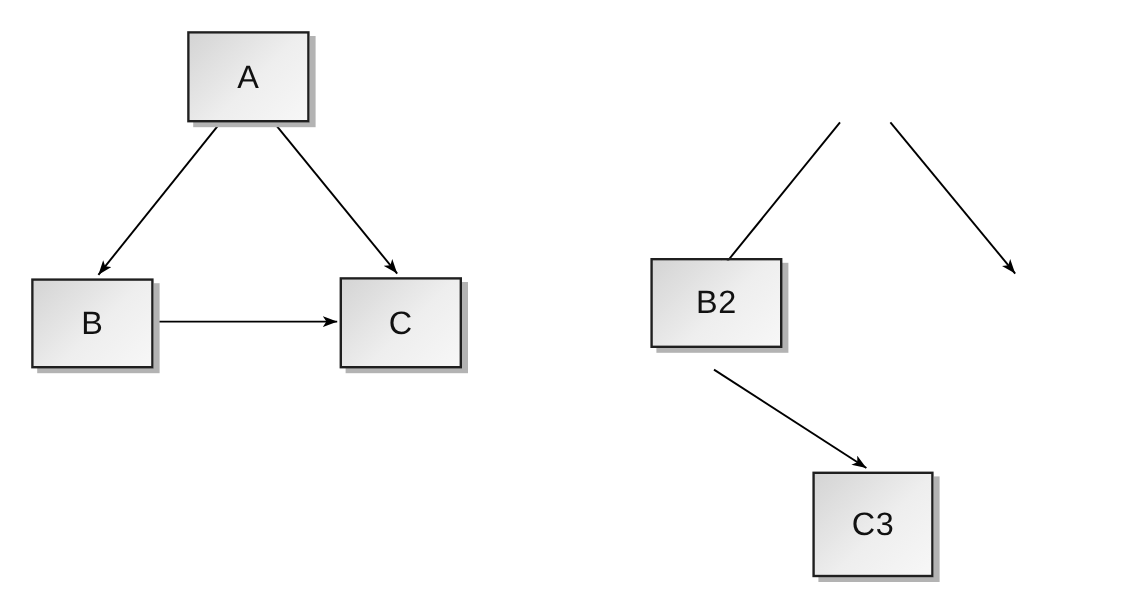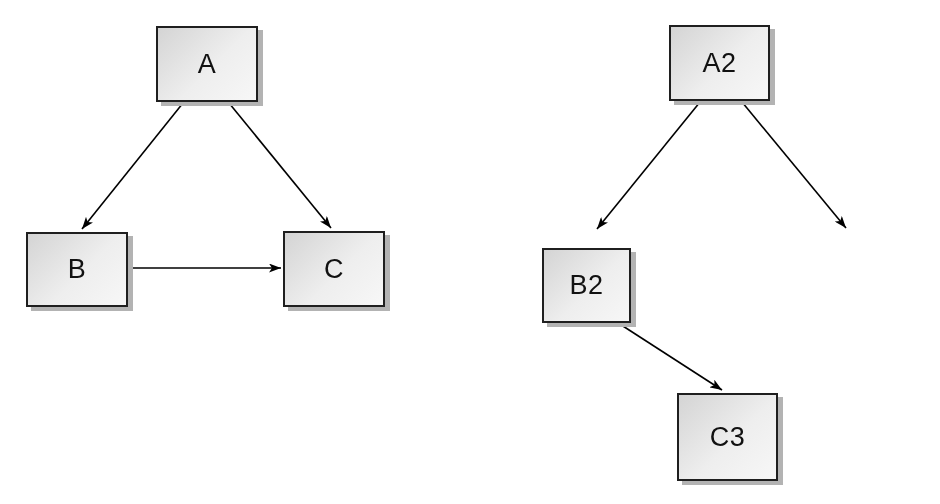--- a/index.html
+++ b/index.html
@@ -64,23 +64,20 @@
   <div class="node" style="left:156px; top:26px;">
     <span class="node-label">A</span>
   </div>
   <div class="node" style="left:26px; top:232px; height:75px;">
     <span class="node-label">B</span>
   </div>
   <div class="node" style="left:283px; top:231px;">
     <span class="node-label">C</span>
   </div>
 
-  <div class="node" style="left:669px; top:25px; width:101px;">
-    <span class="node-label">A2</span>
-  </div>
-  <div class="node" style="left:542px; top:248px; width:89px; height:75px;">
+  <div class="node" style="left:542px; top:215px; width:110px; height:75px;">
     <span class="node-label">B2</span>
   </div>
   <div class="node" style="left:677px; top:393px; width:101px; height:88px;">
     <span class="node-label">C3</span>
   </div>
 
 </div>
 
 </body></html>

